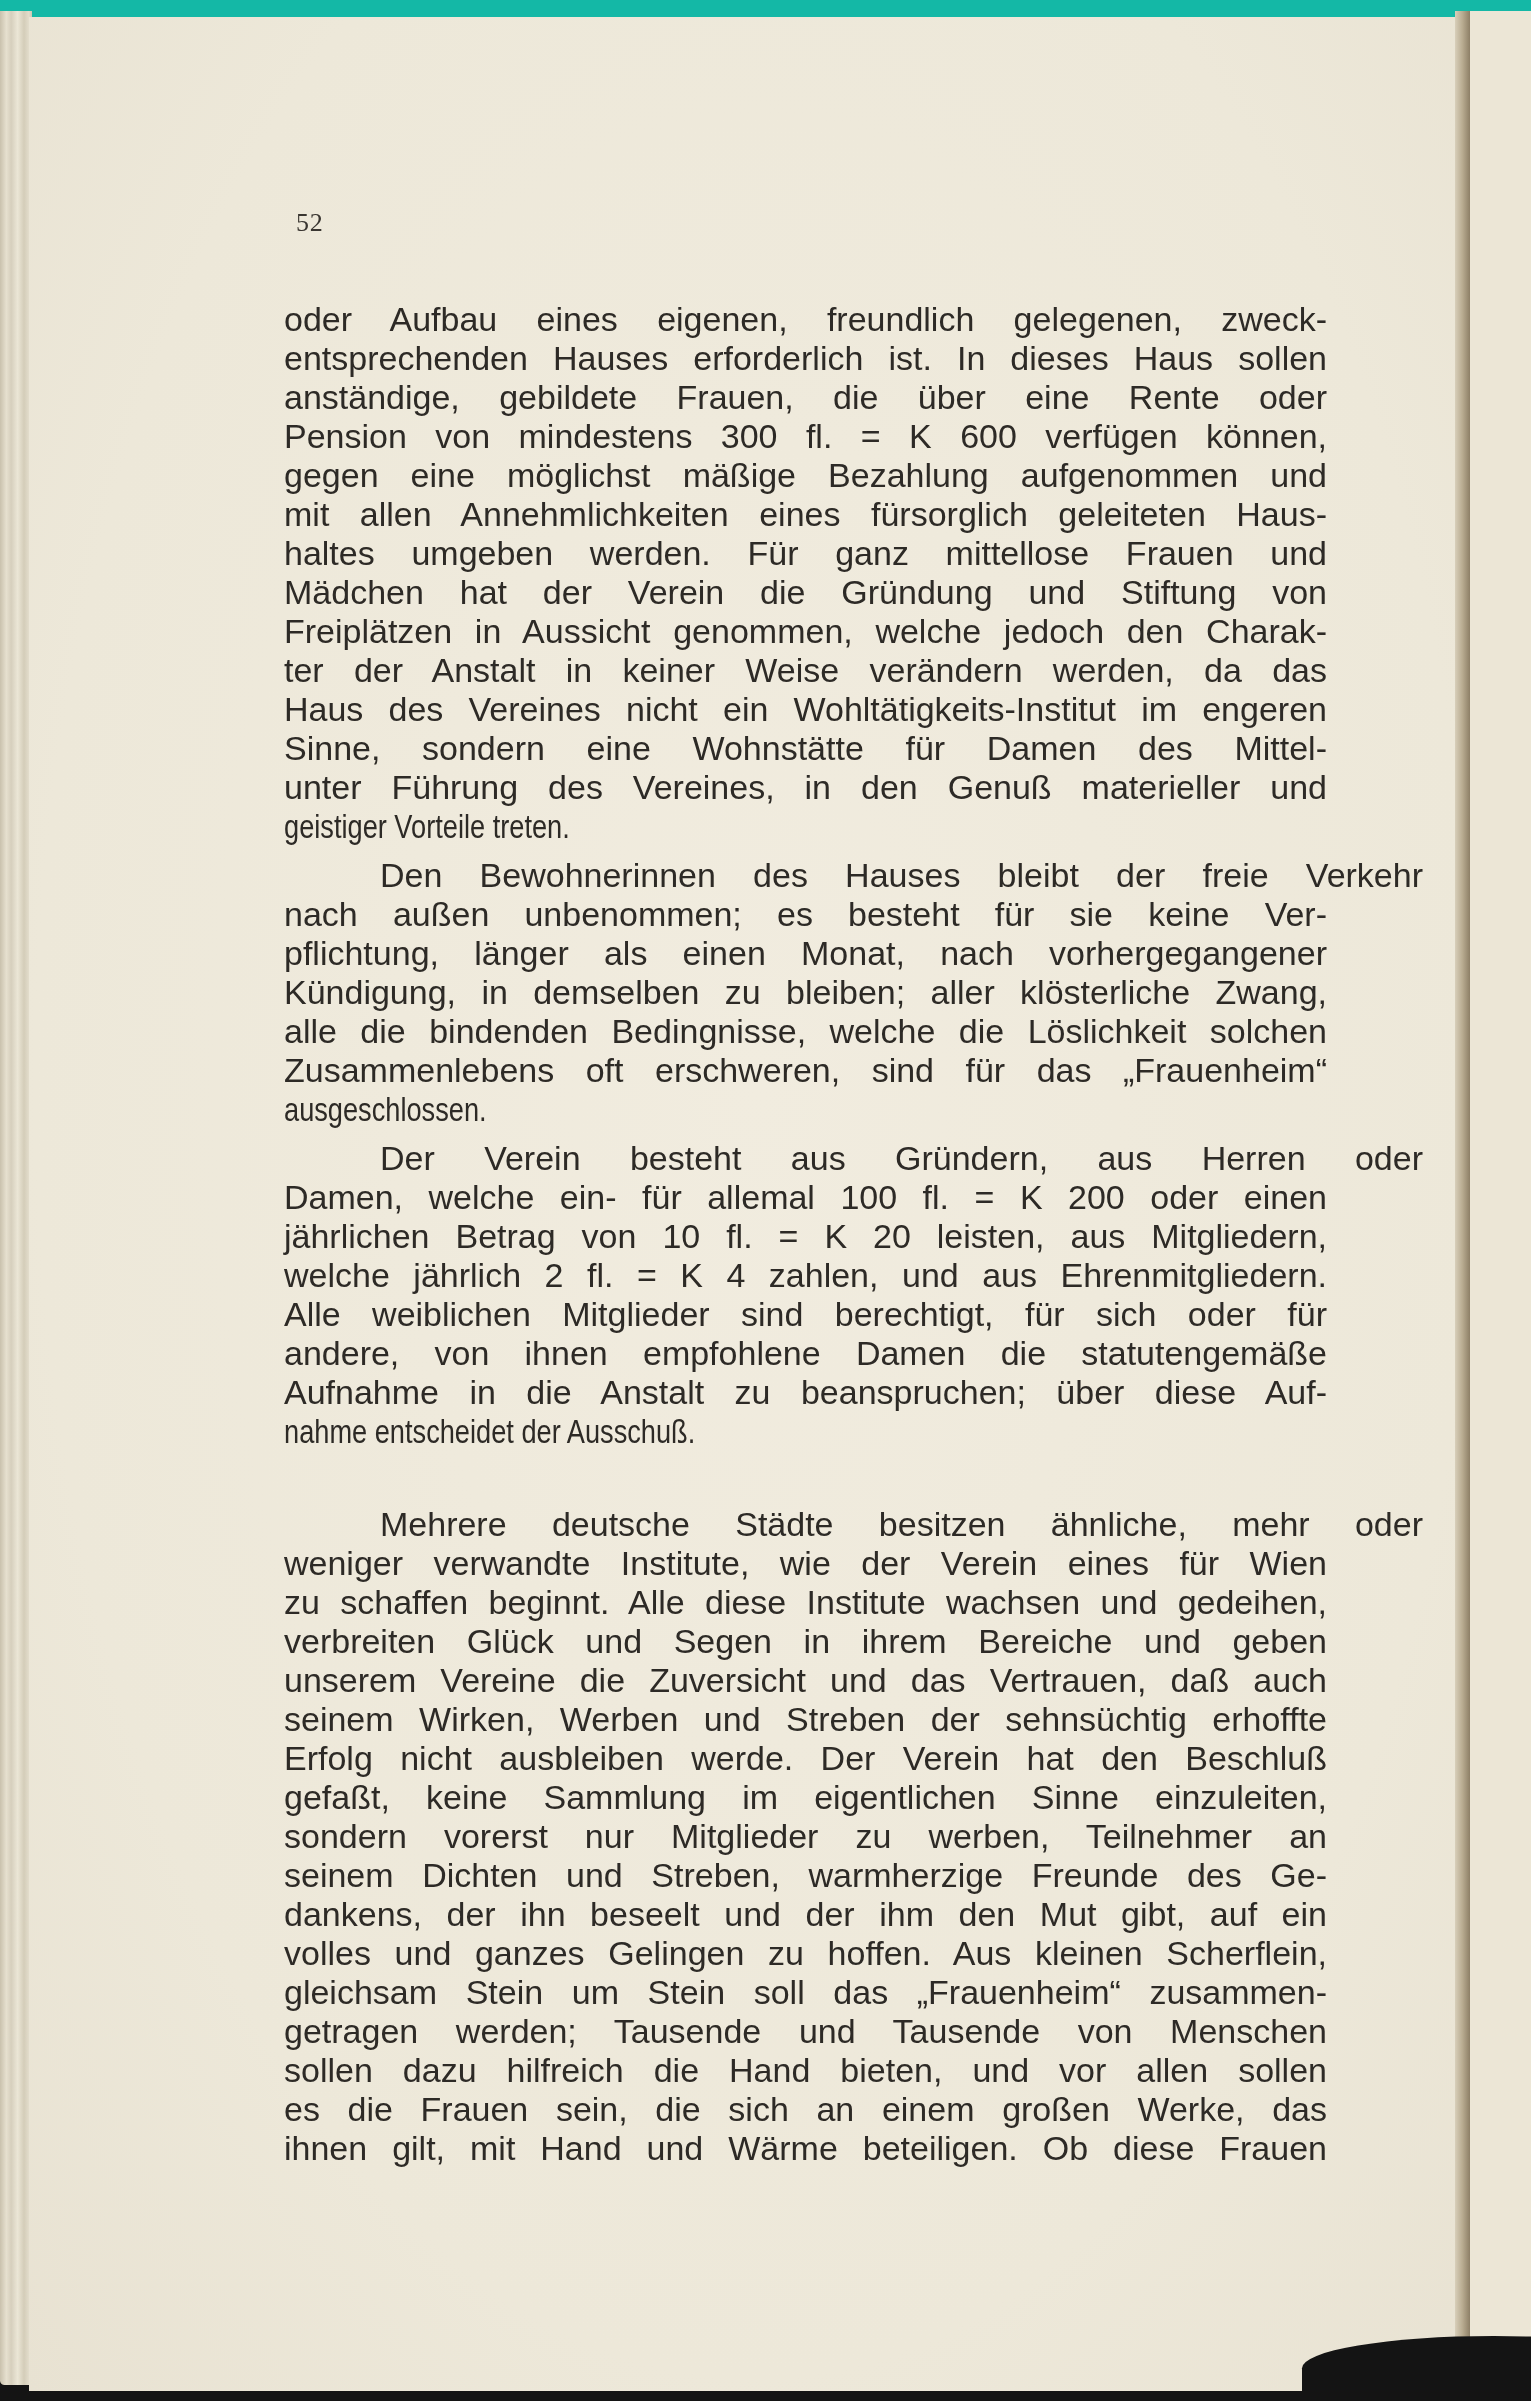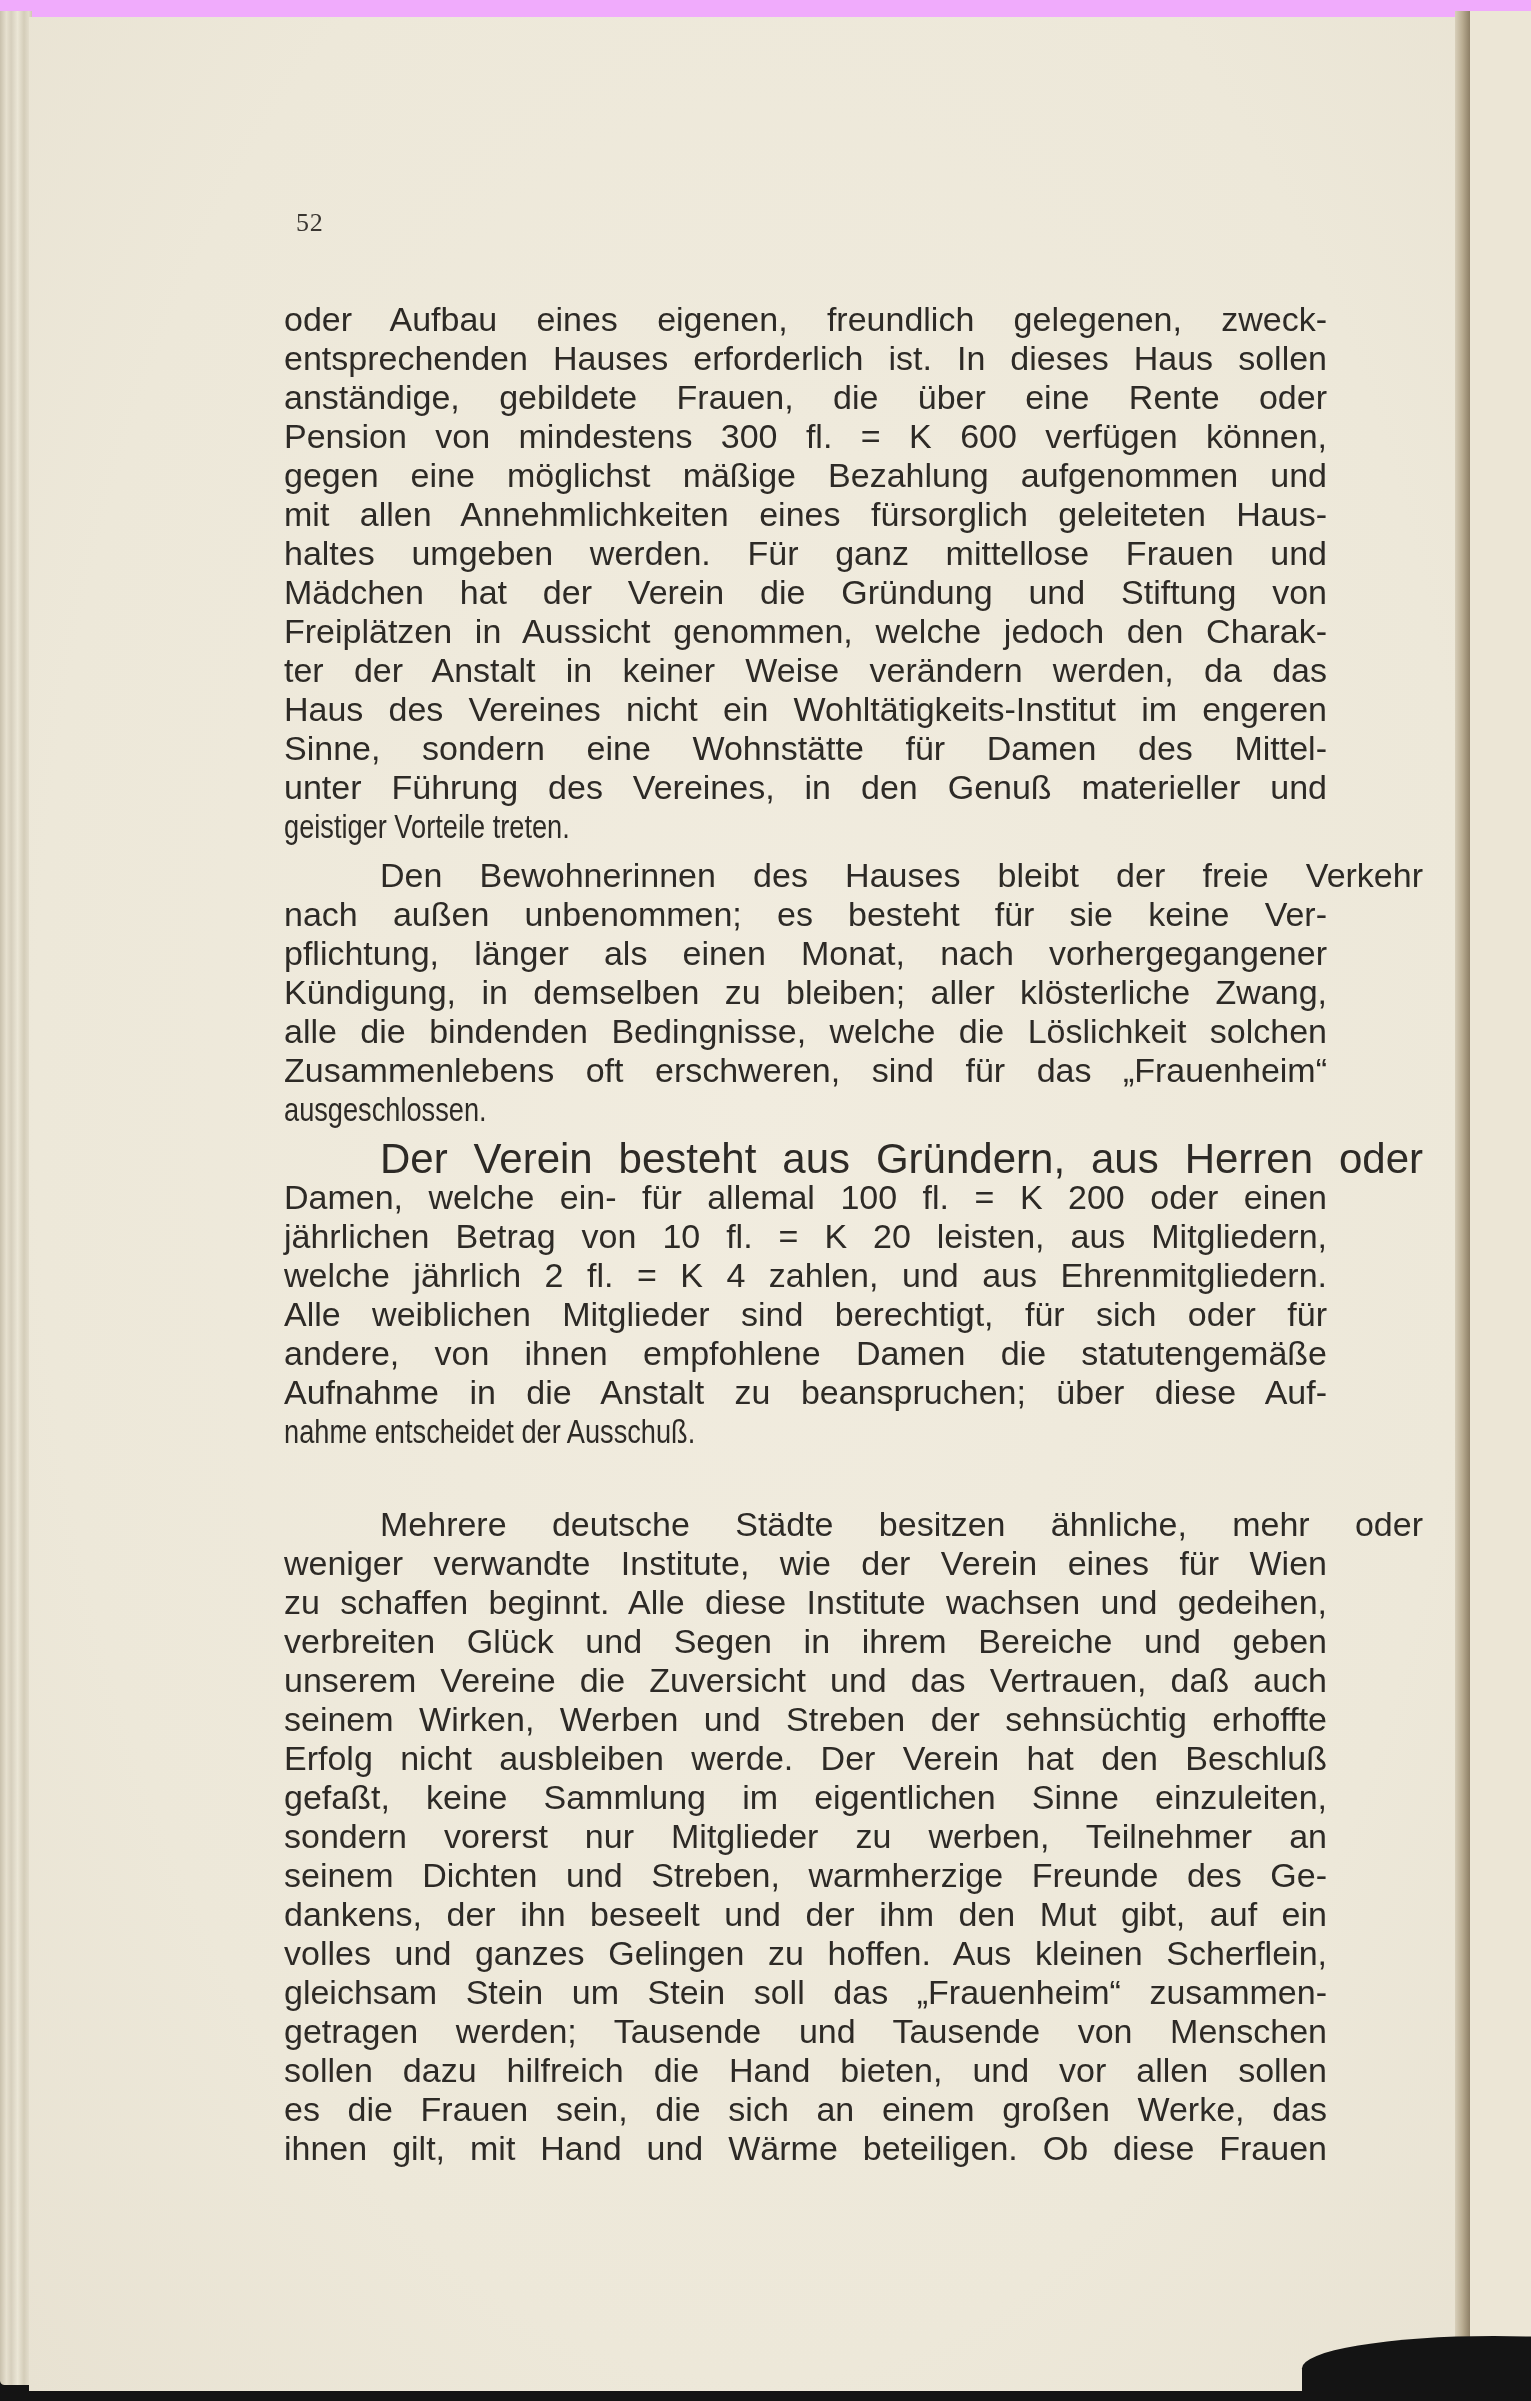--- a/index.html
+++ b/index.html
@@ -7,21 +7,21 @@
     padding: 0;
     width: 1532px;
     height: 2401px;
     background: #141414;
     overflow: hidden;
   }
   .scan {
     position: relative;
     width: 1532px;
     height: 1800px;
-    background: #f0abfc;
+    background: #14b8a6;
   }
   
   .page-edges-left {
     position: absolute;
     left: 0;
     top: 10.7px;
     width: 32px;
     height: 2374px;
     background: linear-gradient(90deg, #c9c1ad 0%, #e6e0cf 20%, #d6cfbd 35%, #ebe6d6 55%, #d4cdb9 75%, #e2dccb 90%, #cfc7b2 100%);
     border-bottom-left-radius: 4.6px;
@@ -136,21 +136,21 @@
         <div class="line indent" style="font-size: 34px; transform: scaleX(1); width: 1043px;">Den Bewohnerinnen des Hauses bleibt der freie Verkehr</div>
         <div class="line" style="font-size: 34px; transform: scaleX(1); width: 1043px;">nach außen unbenommen; es besteht für sie keine Ver-</div>
         <div class="line" style="font-size: 34px; transform: scaleX(1); width: 1043px;">pflichtung, länger als einen Monat, nach vorhergegangener</div>
         <div class="line" style="font-size: 34px; transform: scaleX(1); width: 1043px;">Kündigung, in demselben zu bleiben; aller klösterliche Zwang,</div>
         <div class="line" style="font-size: 34px; transform: scaleX(1); width: 1043px;">alle die bindenden Bedingnisse, welche die Löslichkeit solchen</div>
         <div class="line" style="font-size: 34px; transform: scaleX(1); width: 1043px;">Zusammenlebens oft erschweren, sind für das „Frauenheim“</div>
         <div class="line last" style="transform: scaleX(0.8);">ausgeschlossen.</div>
       </div>
       <div class="para-gap"></div>
       <div>
-        <div class="line indent" style="font-size: 42px; transform: scaleX(1); width: 1043px;">Der Verein besteht aus Gründern, aus Herren oder</div>
+        <div class="line indent" style="font-size: 34px; transform: scaleX(1); width: 1043px;">Der Verein besteht aus Gründern, aus Herren oder</div>
         <div class="line" style="font-size: 34px; transform: scaleX(1); width: 1043px;">Damen, welche ein- für allemal 100 fl. = K 200 oder einen</div>
         <div class="line" style="font-size: 34px; transform: scaleX(1); width: 1043px;">jährlichen Betrag von 10 fl. = K 20 leisten, aus Mitgliedern,</div>
         <div class="line" style="font-size: 34px; transform: scaleX(1); width: 1043px;">welche jährlich 2 fl. = K 4 zahlen, und aus Ehrenmitgliedern.</div>
         <div class="line" style="font-size: 34px; transform: scaleX(1); width: 1043px;">Alle weiblichen Mitglieder sind berechtigt, für sich oder für</div>
         <div class="line" style="font-size: 34px; transform: scaleX(1); width: 1043px;">andere, von ihnen empfohlene Damen die statutengemäße</div>
         <div class="line" style="font-size: 34px; transform: scaleX(1); width: 1043px;">Aufnahme in die Anstalt zu beanspruchen; über diese Auf-</div>
         <div class="line last" style="transform: scaleX(0.8);">nahme entscheidet der Ausschuß.</div>
       </div>
       <div class="para-gap"></div>
       <div>

